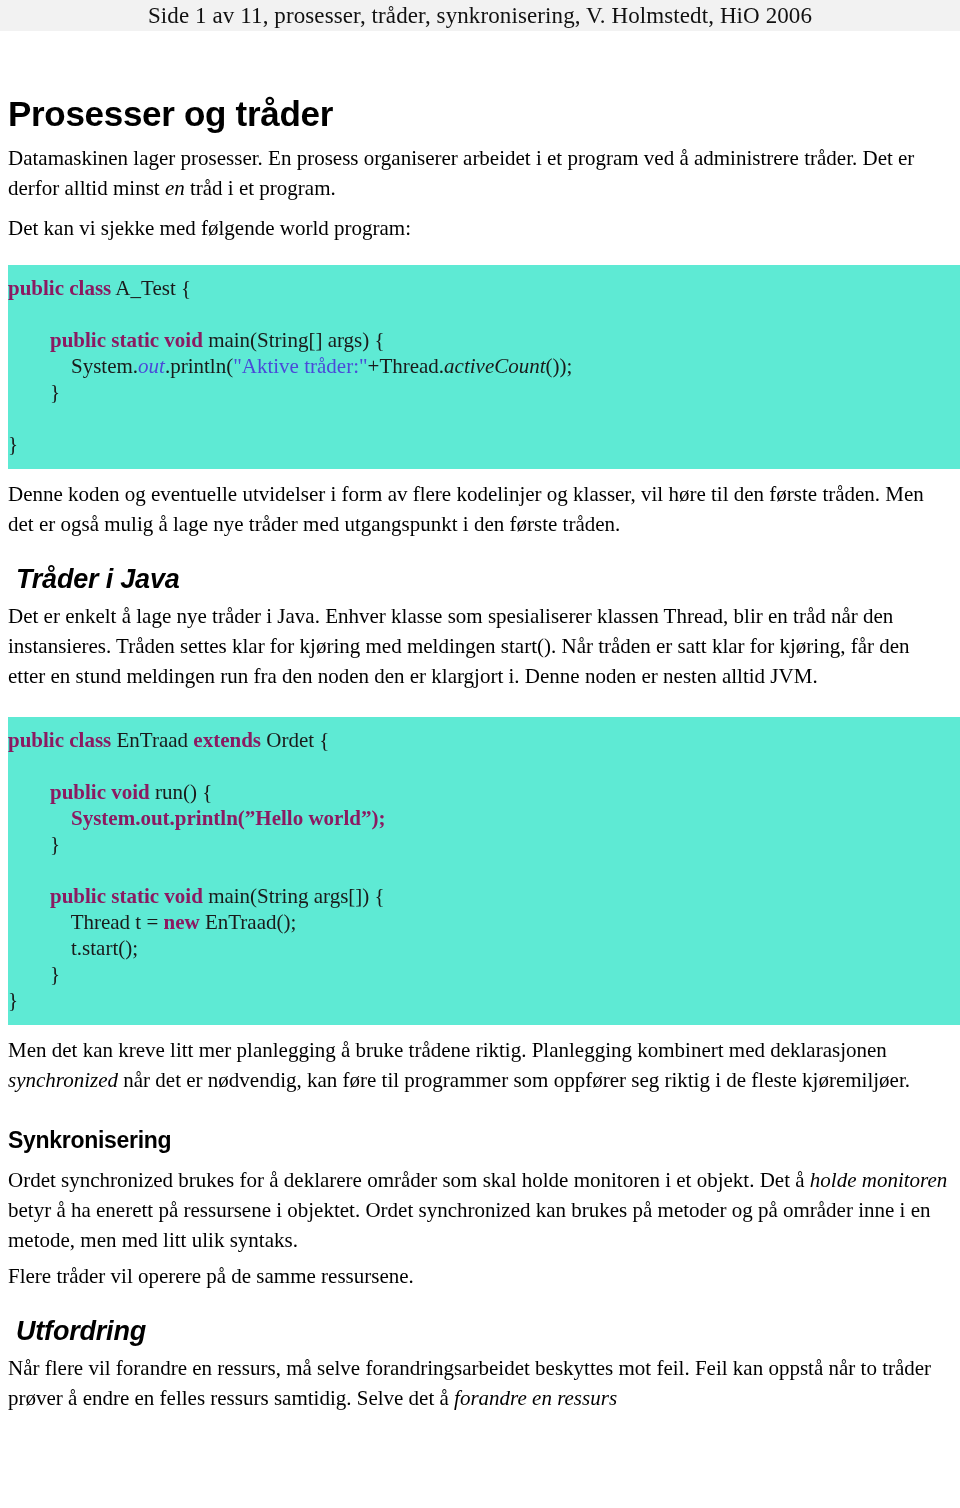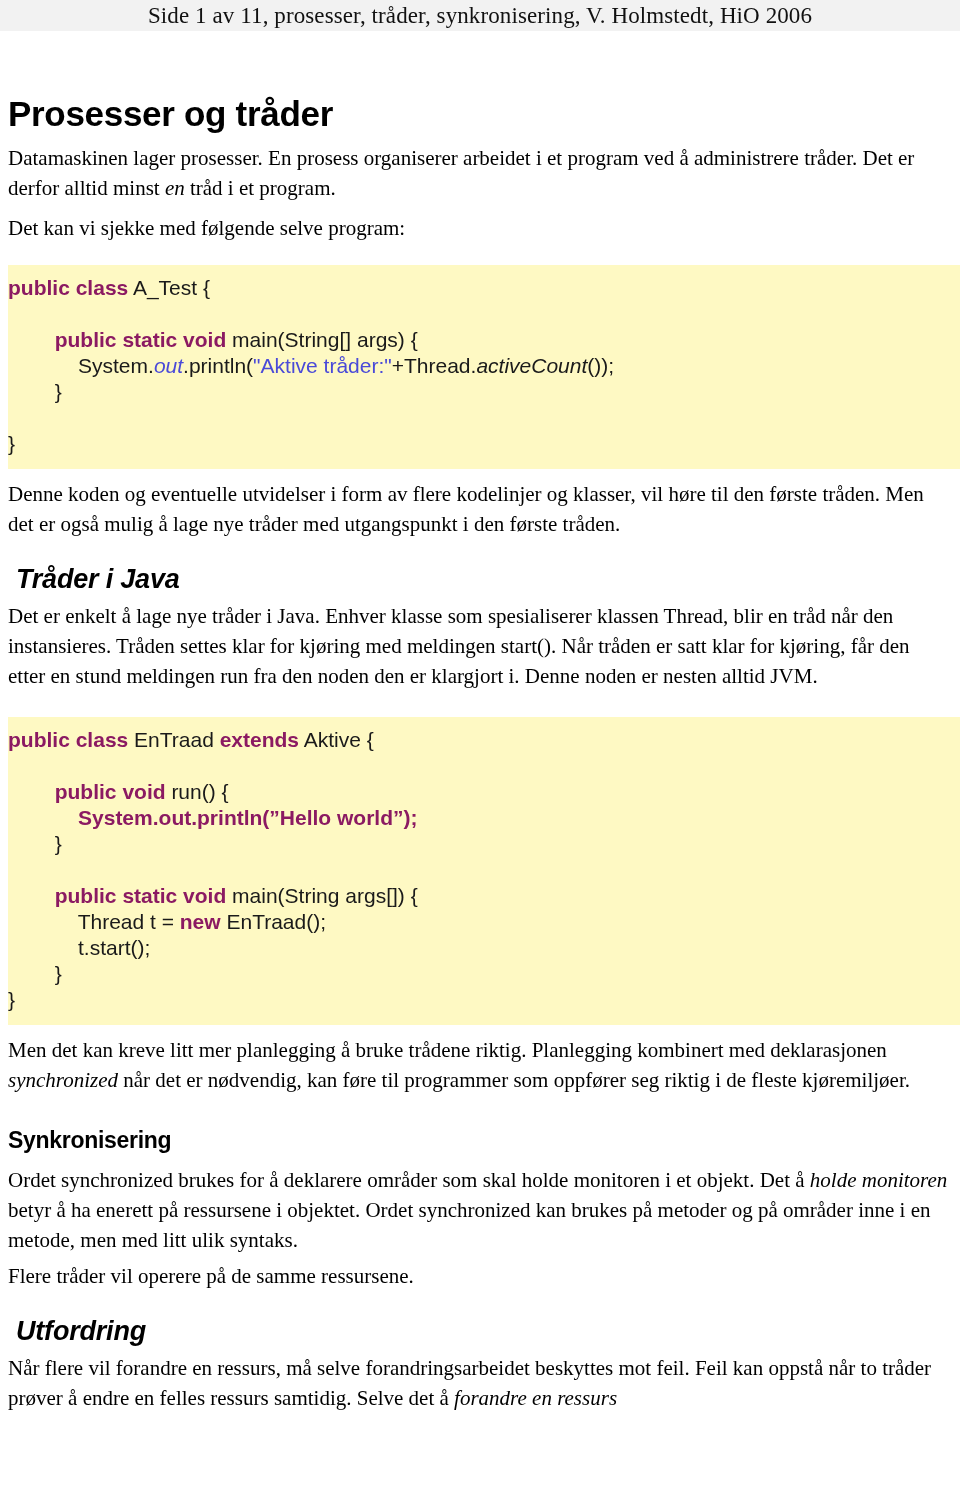--- a/index.html
+++ b/index.html
@@ -80,22 +80,22 @@
     margin: 6px 0 0 0;
     text-align: left;
   }
   p.body.tight { }
   p.lead { margin-top: 10px; }
   p.after-h1 { margin-top: 9px; }
   em.it { font-style: italic; }
 
   
   pre.code {
-    font-family: Liberation Sans, sans-serif;
-    background: #fef9c3;
+    font-family: Liberation Serif, serif;
+    background: #5eead4;
     margin: 0;
     padding: 10px 0 12px 0;
     font-size: 21px;
     line-height: 26px;
     white-space: pre;
     color: #1a1a1a;
     width: 953px;
     box-sizing: border-box;
   }
   pre.code.first { margin-top: 22px; }
@@ -115,36 +115,36 @@
   <div class="header-band">
     <div class="header-text">Side 1 av 11, prosesser, tråder, synkronisering, V. Holmstedt, HiO 2006</div>
   </div>
 
   <div class="content">
 
     <h1 class="doc-h1">Prosesser og tråder</h1>
 
     <p class="body after-h1"><span>Datamaskinen lager prosesser. En prosess organiserer arbeidet i et program ved å administrere tråder. Det er derfor alltid minst </span><em class="it">en</em><span> tråd i et program.</span></p>
 
-    <p class="body lead">Det kan vi sjekke med følgende selve program:</p>
+    <p class="body lead">Det kan vi sjekke med følgende world program:</p>
 
     <pre class="code first"><span class="kw">public</span><span class="plain"> </span><span class="kw">class</span><span class="plain"> A_Test {</span>
 
         <span class="kw">public</span><span class="plain"> </span><span class="kw">static</span><span class="plain"> </span><span class="kw">void</span><span class="plain"> main(String[] args) {</span>
             <span class="plain">System.</span><span class="mem">out</span><span class="plain">.println(</span><span class="str">"Aktive tråder:"</span><span class="plain">+Thread.</span><span class="memi">activeCount</span><span class="plain">());</span>
         <span class="plain">}</span>
 
 <span class="plain">}</span></pre>
 
     <p class="body lead">Denne koden og eventuelle utvidelser i form av flere kodelinjer og klasser, vil høre til den første tråden. Men det er også mulig å lage nye tråder med utgangspunkt i den første tråden.</p>
 
     <h3 class="doc-h3">Tråder i Java</h3>
     <p class="body tight">Det er enkelt å lage nye tråder i Java. Enhver klasse som spesialiserer klassen Thread, blir en tråd når den instansieres. Tråden settes klar for kjøring med meldingen start(). Når tråden er satt klar for kjøring, får den etter en stund meldingen run fra den noden den er klargjort i. Denne noden er nesten alltid JVM.</p>
 
-    <pre class="code second"><span class="kw">public</span><span class="plain"> </span><span class="kw">class</span><span class="plain"> EnTraad </span><span class="kw">extends</span><span class="plain"> Aktive {</span>
+    <pre class="code second"><span class="kw">public</span><span class="plain"> </span><span class="kw">class</span><span class="plain"> EnTraad </span><span class="kw">extends</span><span class="plain"> Ordet {</span>
 
         <span class="kw">public</span><span class="plain"> </span><span class="kw">void</span><span class="plain"> run() {</span>
             <span class="bold-maroon">System.out.println(”Hello world”);</span>
         <span class="plain">}</span>
 
         <span class="kw">public</span><span class="plain"> </span><span class="kw">static</span><span class="plain"> </span><span class="kw">void</span><span class="plain"> main(String args[]) {</span>
             <span class="plain">Thread t = </span><span class="kw">new</span><span class="plain"> EnTraad();</span>
             <span class="plain">t.start();</span>
         <span class="plain">}</span>
 <span class="plain">}</span></pre>

